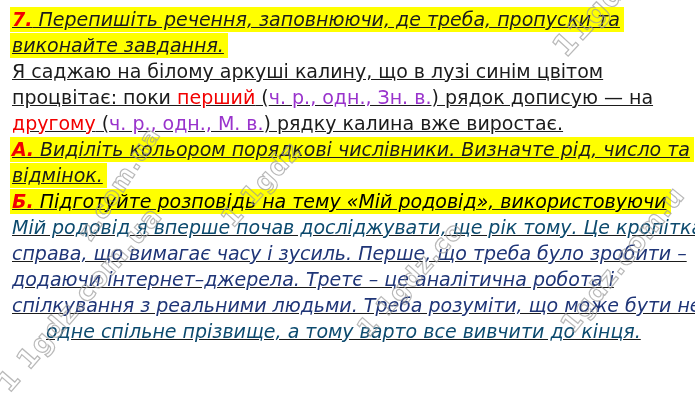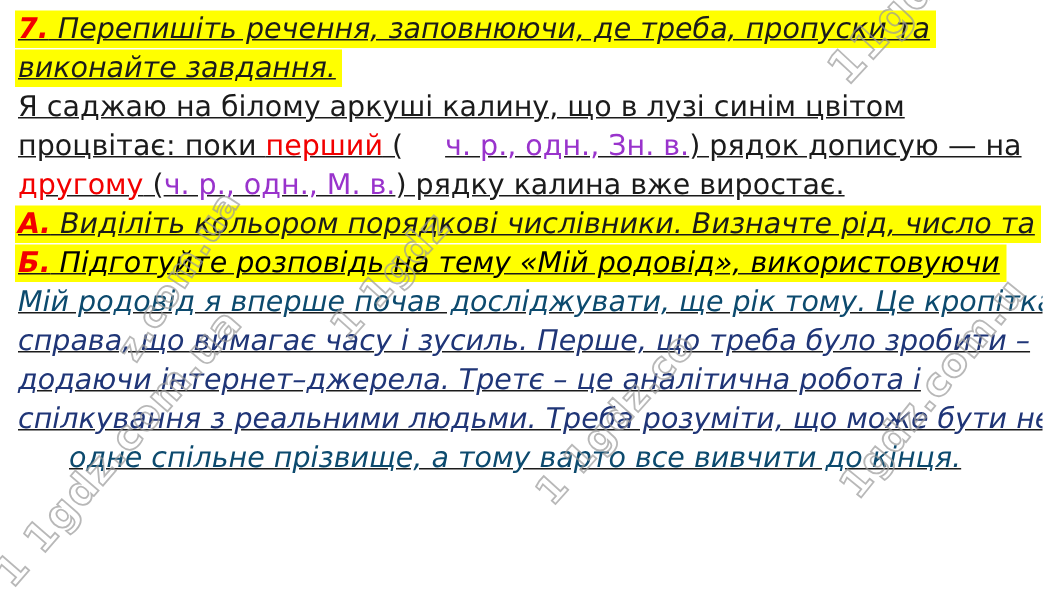--- a/index.html
+++ b/index.html
@@ -63,23 +63,24 @@
   <span class="wm wm2">z.com.ua</span>
   <span class="wm wm3">1 1gdz</span>
   <span class="wm wm4">1 1gdz.com.ua</span>
   <span class="wm wm5">1 1gdz.co</span>
   <span class="wm wm6">1gdz.com.u</span>
 
   <div id="content">
       <div class="line it"><span class="hl"><span style="color: rgb(242, 0, 0); font-weight: bold;">7.</span><span style="color: rgb(27, 27, 27);"> Перепишіть речення, заповнюючи, де треба, пропуски та</span></span></div>
       <div class="line it"><span class="hl"><span style="color: rgb(27, 27, 27);">виконайте завдання.</span></span></div>
       <div class="line"><span class="nohl"><span style="color: rgb(27, 27, 27);">Я саджаю на білому аркуші калину, що в лузі синім цвітом</span></span></div>
-      <div class="line"><span class="nohl"><span style="color: rgb(27, 27, 27);">процвітає: поки </span><span style="color: rgb(242, 0, 0);">перший</span><span style="color: rgb(27, 27, 27);"> (</span><span style="color: rgb(153, 51, 204); margin-left: 28px;">ч. р., одн., Зн. в.</span><span style="color: rgb(27, 27, 27);">) рядок дописую — на</span></span></div>
+      <div class="line"><span class="nohl"><span style="color: rgb(27, 27, 27);">процвітає: поки </span><span style="color: rgb(242, 0, 0);">перший</span><span style="color: rgb(27, 27, 27);"> (</span><span style="color: rgb(153, 51, 204);">ч. р., одн., Зн. в.</span><span style="color: rgb(27, 27, 27);">) рядок дописую — на</span></span></div>
       <div class="line"><span class="nohl"><span style="color: rgb(242, 0, 0); margin-top: 13px;">другому</span><span style="color: rgb(27, 27, 27);"> (</span><span style="color: rgb(153, 51, 204);">ч. р., одн., М. в.</span><span style="color: rgb(27, 27, 27);">) рядку калина вже виростає.</span></span></div>
       <div class="line it"><span class="hl"><span style="color: rgb(242, 0, 0); font-weight: bold;">А.</span><span style="color: rgb(27, 27, 27);"> Виділіть кольором порядкові числівники. Визначте рід, число та</span></span></div>
+      <div class="line it"><span class="hl"><span style="color: rgb(27, 27, 27);">відмінок.</span></span></div>
       <div class="line it"><span class="hl"><span style="color: rgb(242, 0, 0); font-weight: bold;">Б.</span><span style="color: #000000;"> Підготуйте розповідь на тему «Мій родовід», використовуючи</span></span></div>
       <div class="line it"><span class="nohl"><span style="color: #0c4a6e;">Мій родовід я вперше почав досліджувати, ще рік тому. Це кропітка</span></span></div>
       <div class="line it"><span class="nohl"><span style="color: rgb(31, 53, 119);">справа, що вимагає часу і зусиль. Перше, що треба було зробити –</span></span></div>
       <div class="line it"><span class="nohl"><span style="color: rgb(31, 53, 119);">додаючи інтернет–джерела. Третє – це аналітична робота і</span></span></div>
       <div class="line it"><span class="nohl"><span style="color: rgb(31, 53, 119);">спілкування з реальними людьми. Треба розуміти, що може бути не</span></span></div>
       <div class="line it"><span class="nohl"><span style="color: #0c4a6e; margin-left: 34px;">одне спільне прізвище, а тому варто все вивчити до кінця.</span></span></div>
     </div>
 
 </div>
 

